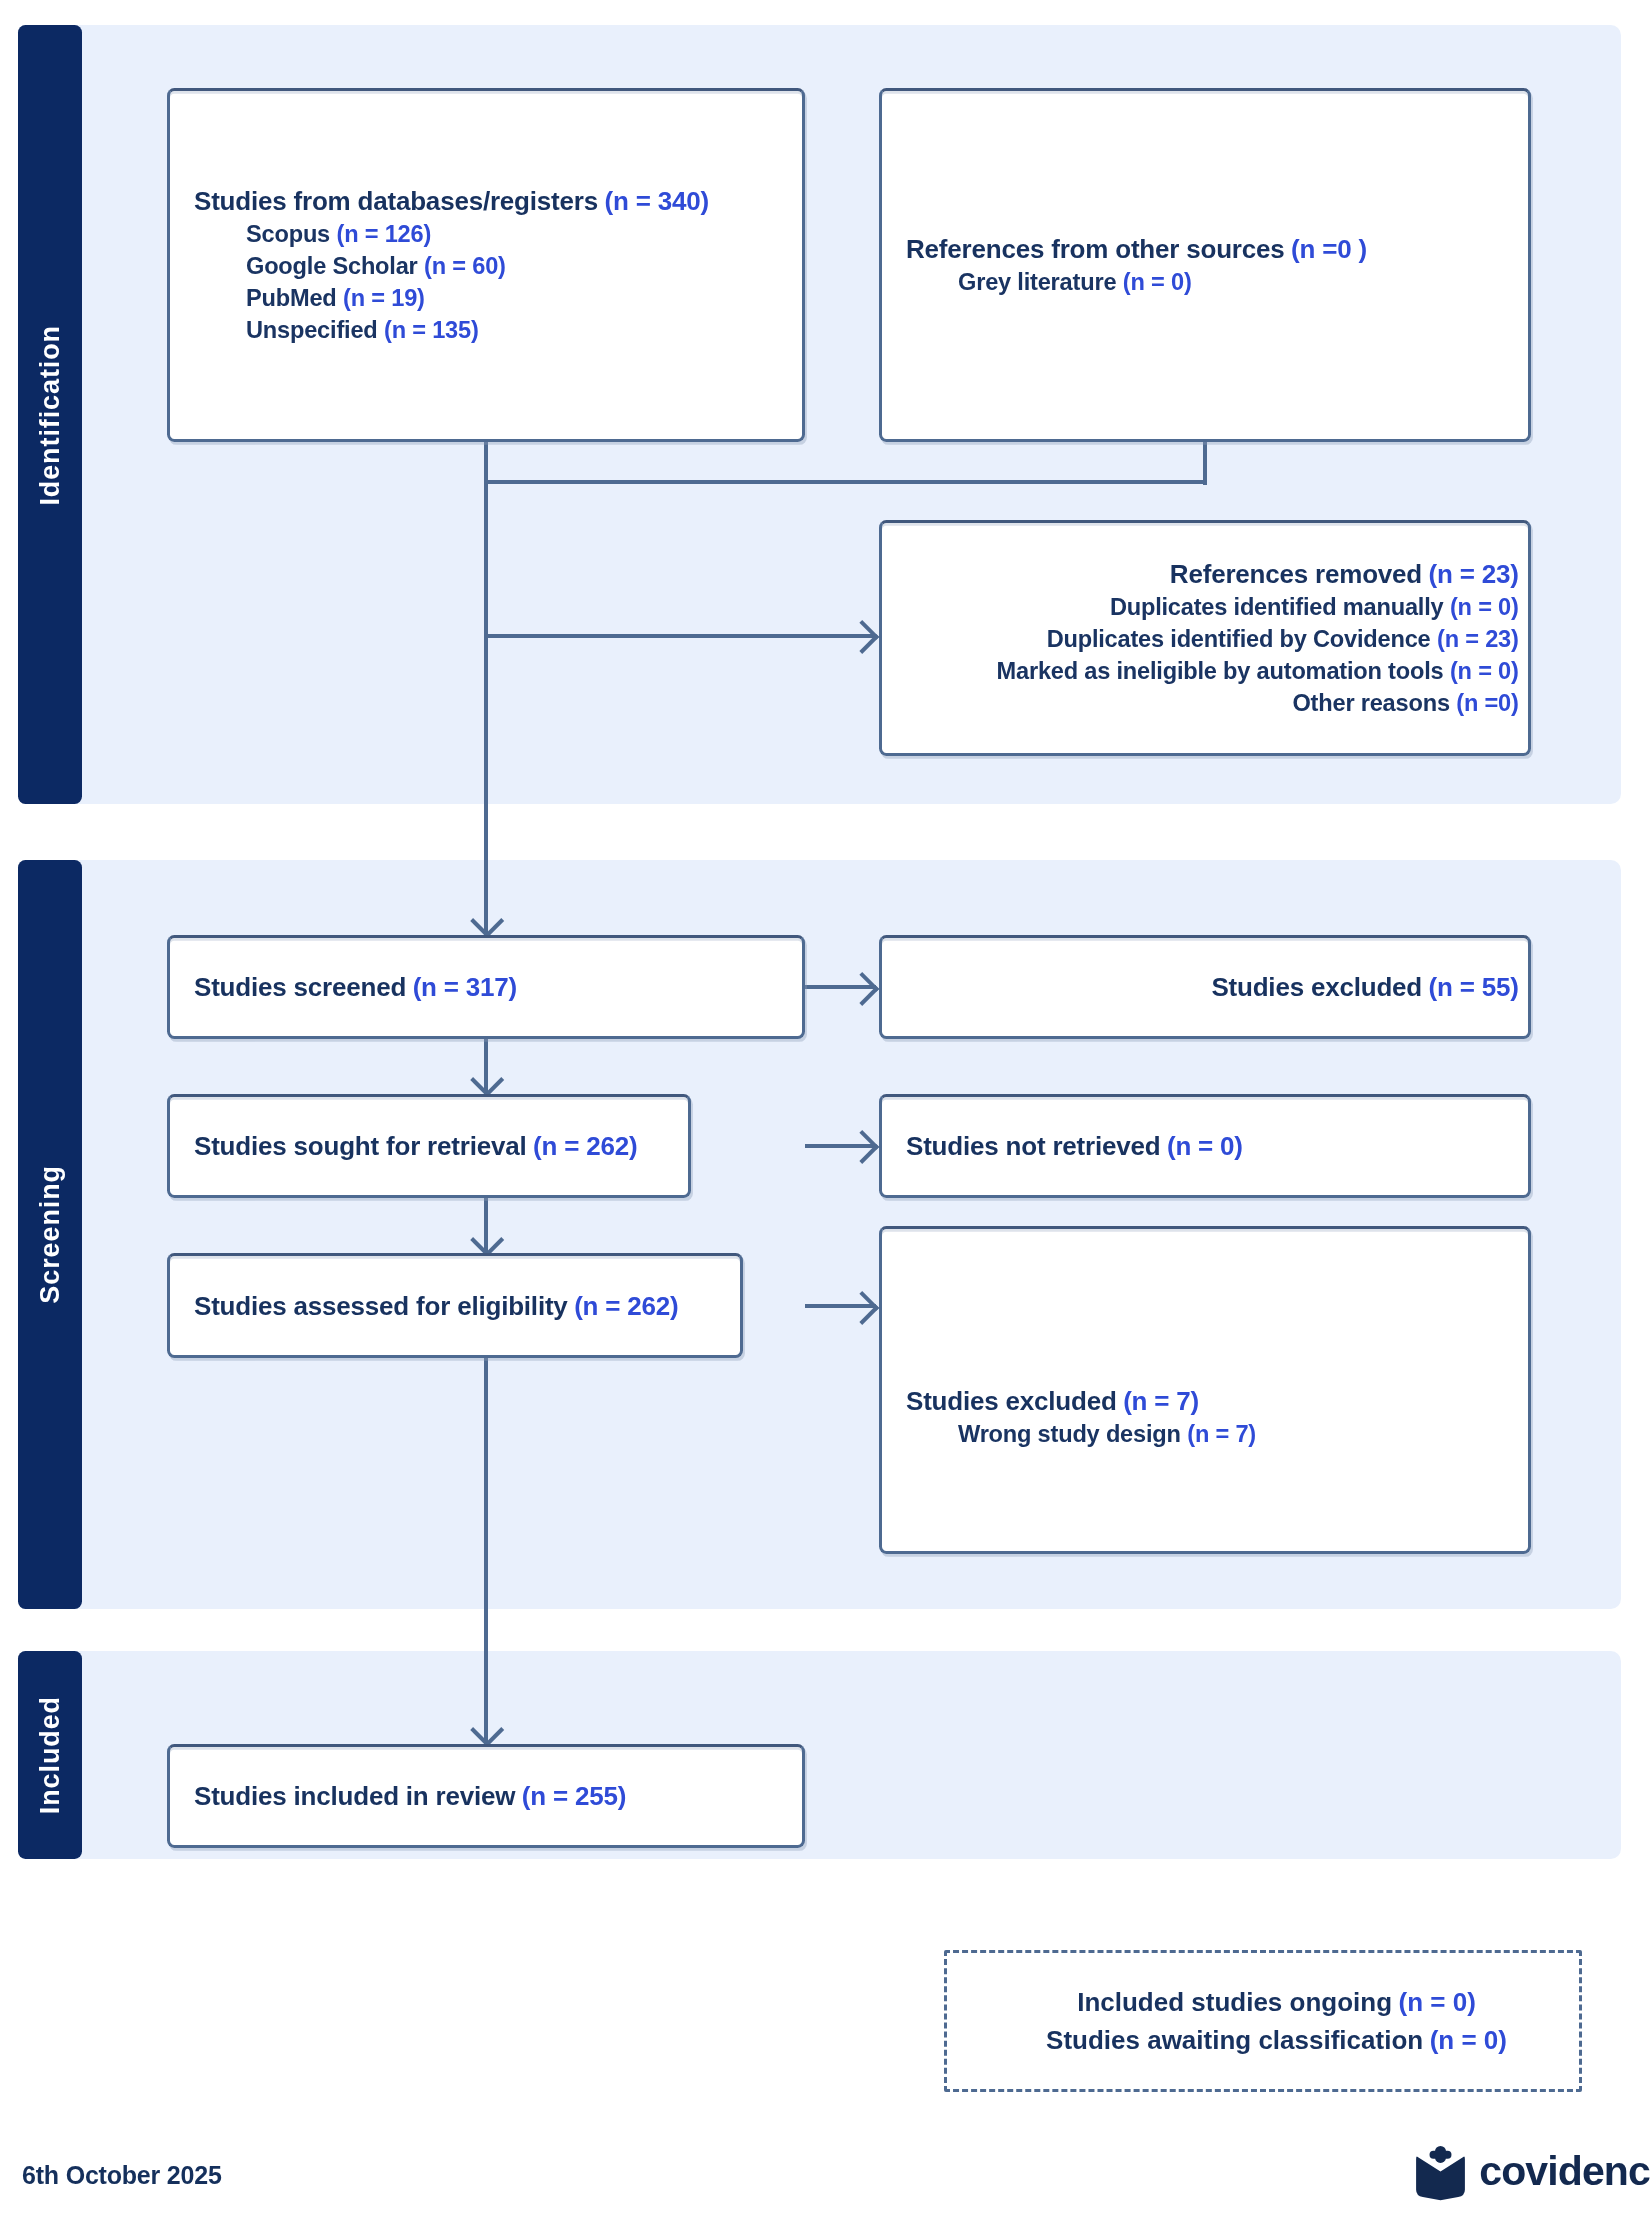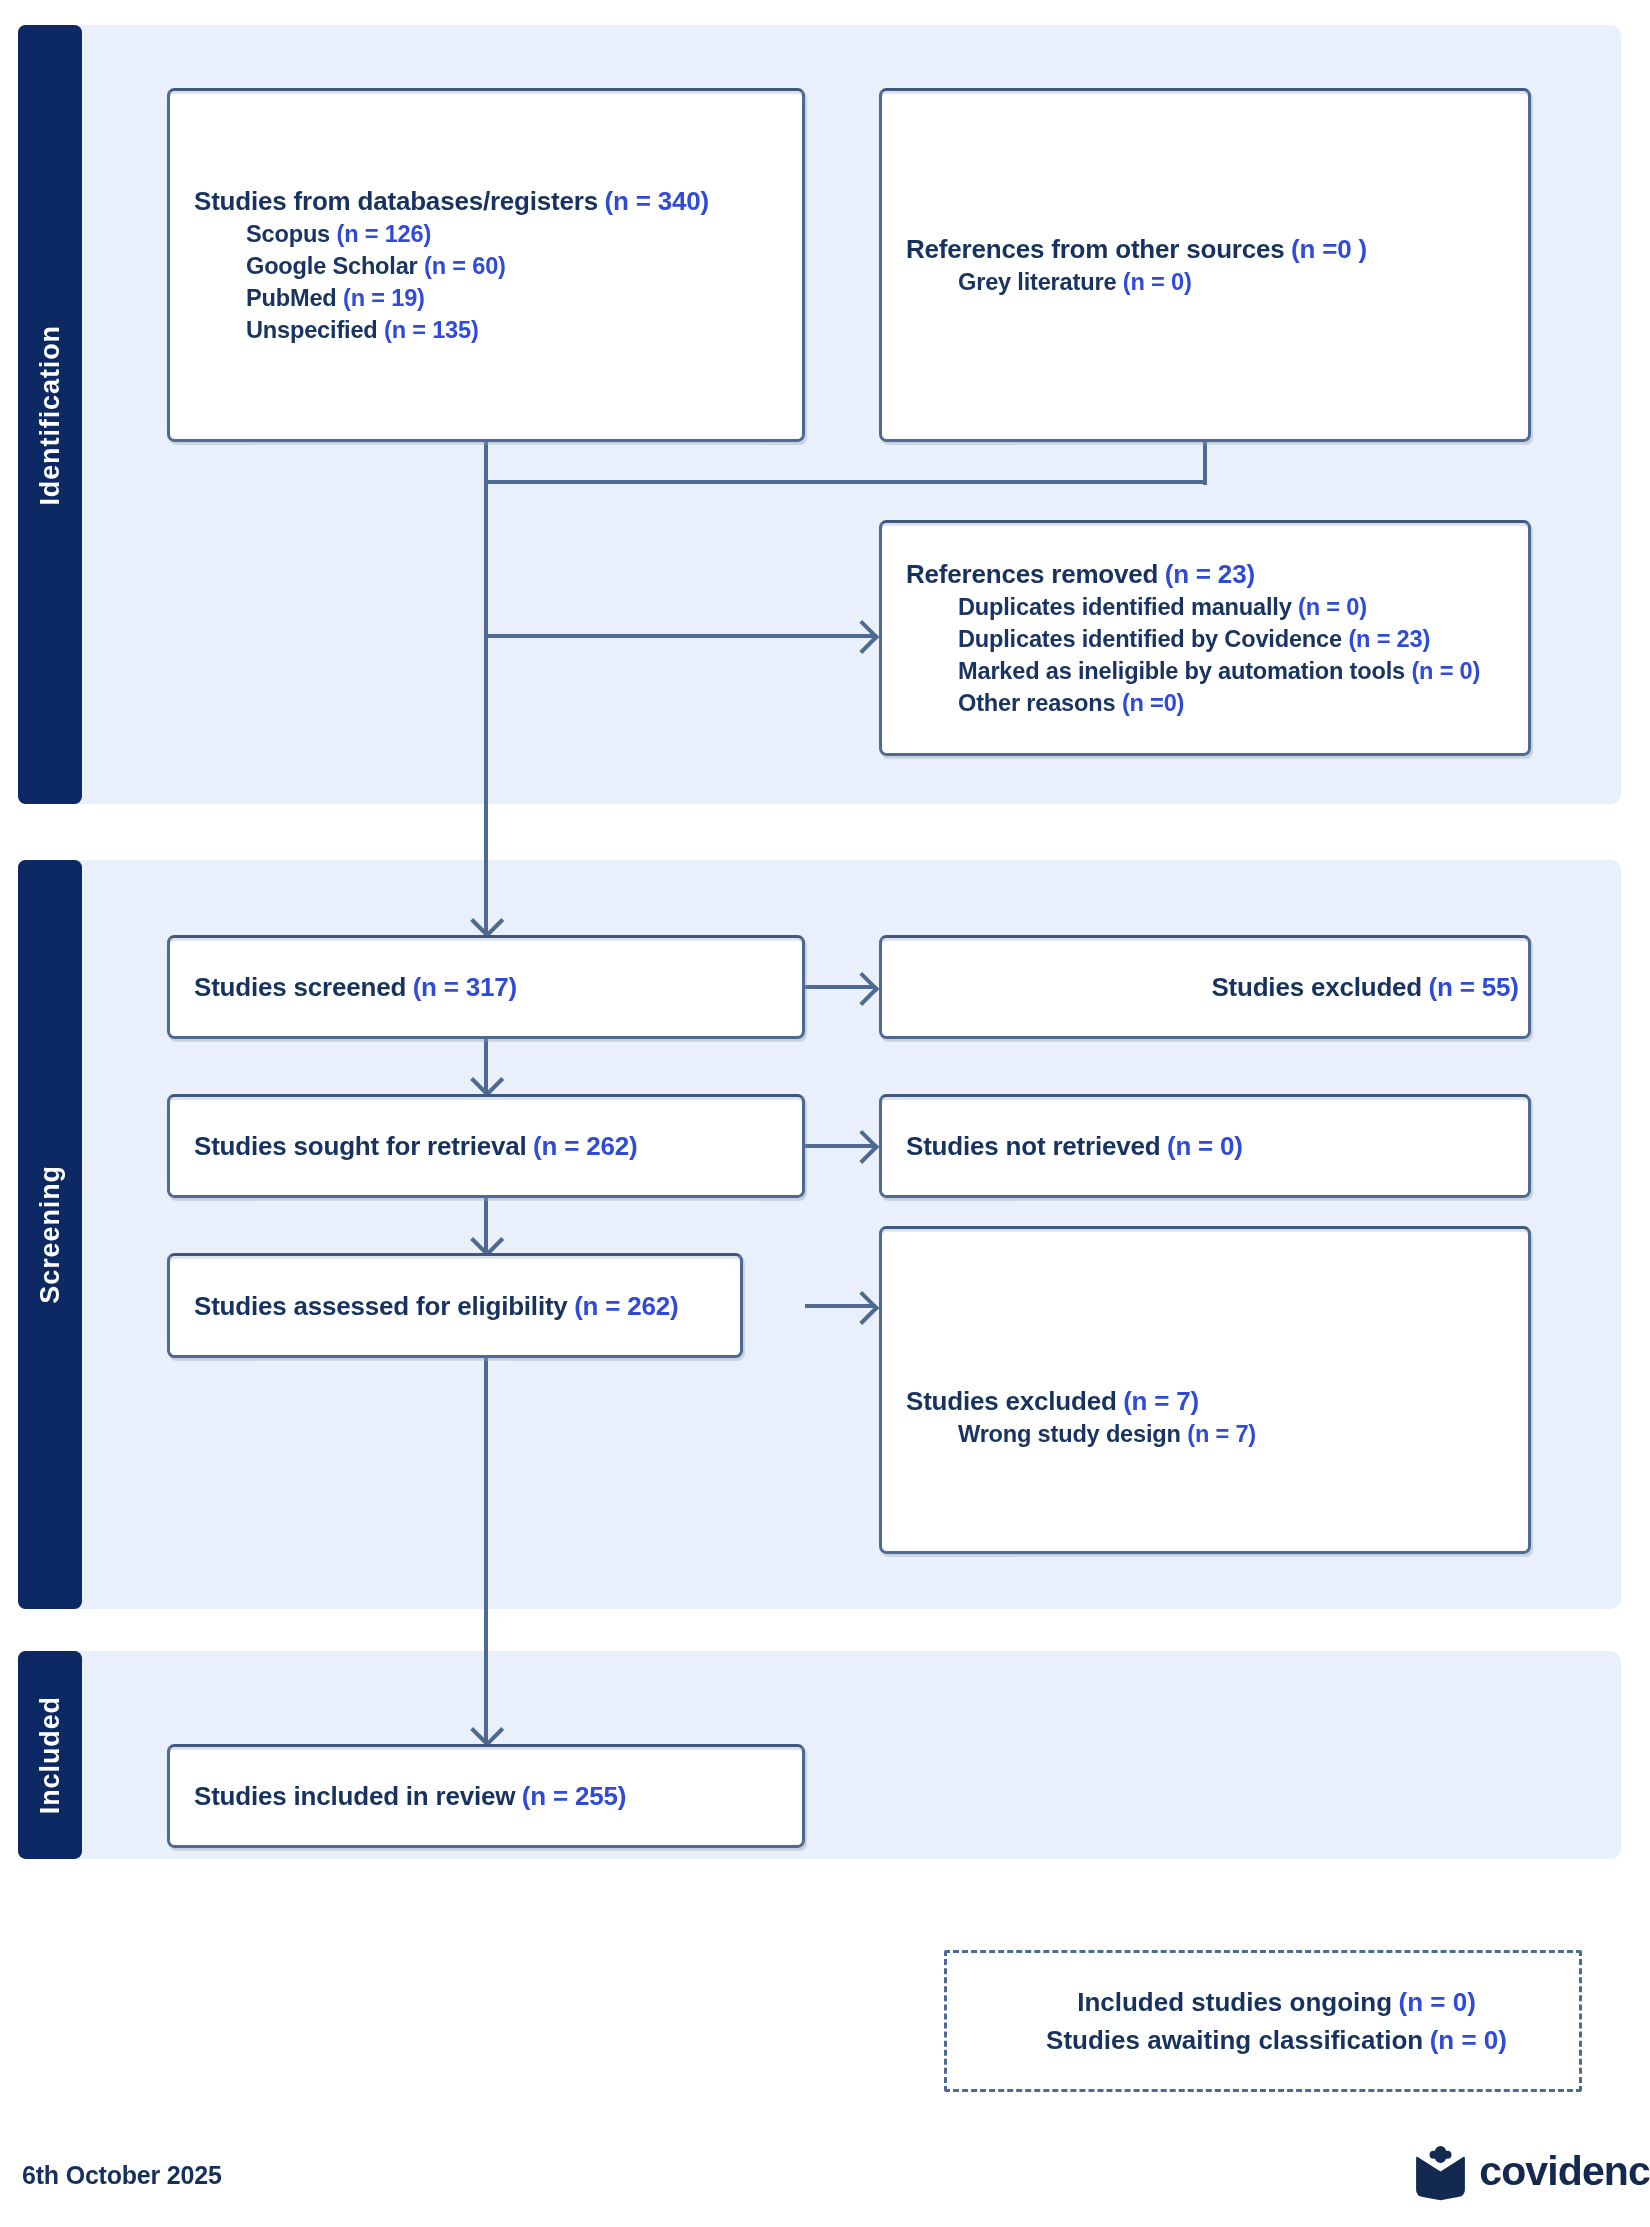--- a/index.html
+++ b/index.html
@@ -104,21 +104,21 @@
 
   <div class="box" style="left:879px;top:88px;width:652px;height:354px;">
     <div class="line">
       <span>References from other sources</span><span class="cnt">(n =0 )</span>
     </div>
     <div class="subline">
       <span>Grey literature</span><span class="cnt">(n = 0)</span>
     </div>
   </div>
 
-  <div class="box" style="left:879px;top:520px;width:652px;height:236px;">
+  <div class="box" style="left:879px;top:520px;width:652px;height:236px;text-align:right;">
     <div class="line">
       <span>References removed</span><span class="cnt">(n = 23)</span>
     </div>
     <div class="subline">
       <span>Duplicates identified manually</span><span class="cnt">(n = 0)</span>
     </div>
     <div class="subline">
       <span>Duplicates identified by Covidence</span><span class="cnt">(n = 23)</span>
     </div>
     <div class="subline">
@@ -134,21 +134,21 @@
       <span>Studies screened</span><span class="cnt">(n = 317)</span>
     </div>
   </div>
 
   <div class="box" style="left:879px;top:935px;width:652px;height:104px;text-align:right;">
     <div class="line">
       <span>Studies excluded</span><span class="cnt">(n = 55)</span>
     </div>
   </div>
 
-  <div class="box" style="left:167px;top:1094px;width:638px;height:104px;">
+  <div class="box" style="left:167px;top:1094px;width:524px;height:104px;">
     <div class="line">
       <span>Studies sought for retrieval</span><span class="cnt">(n = 262)</span>
     </div>
   </div>
 
   <div class="box" style="left:879px;top:1094px;width:652px;height:104px;">
     <div class="line">
       <span>Studies not retrieved</span><span class="cnt">(n = 0)</span>
     </div>
   </div>

